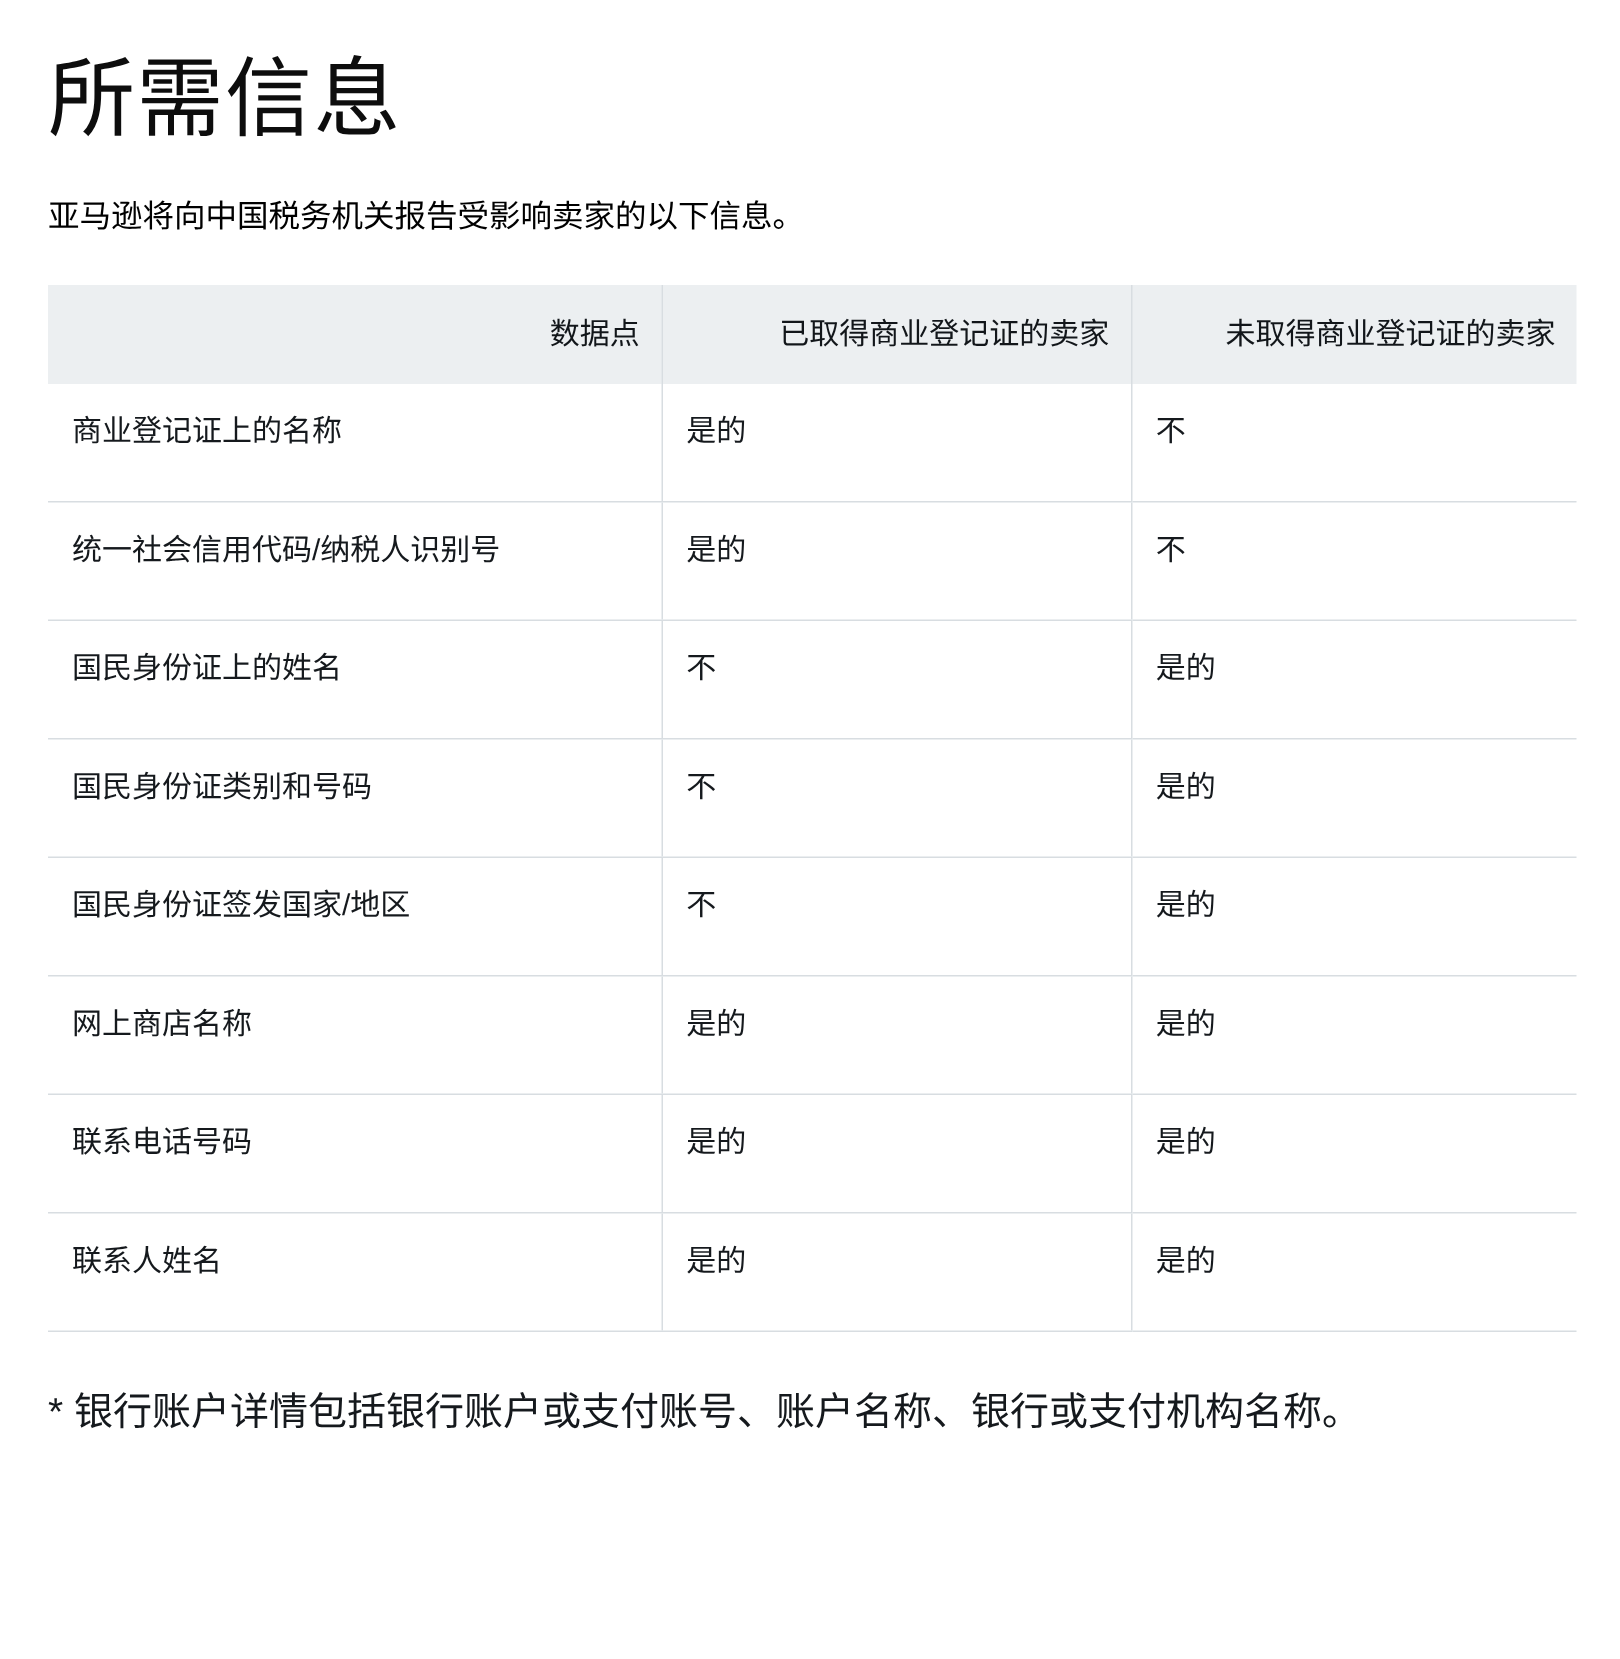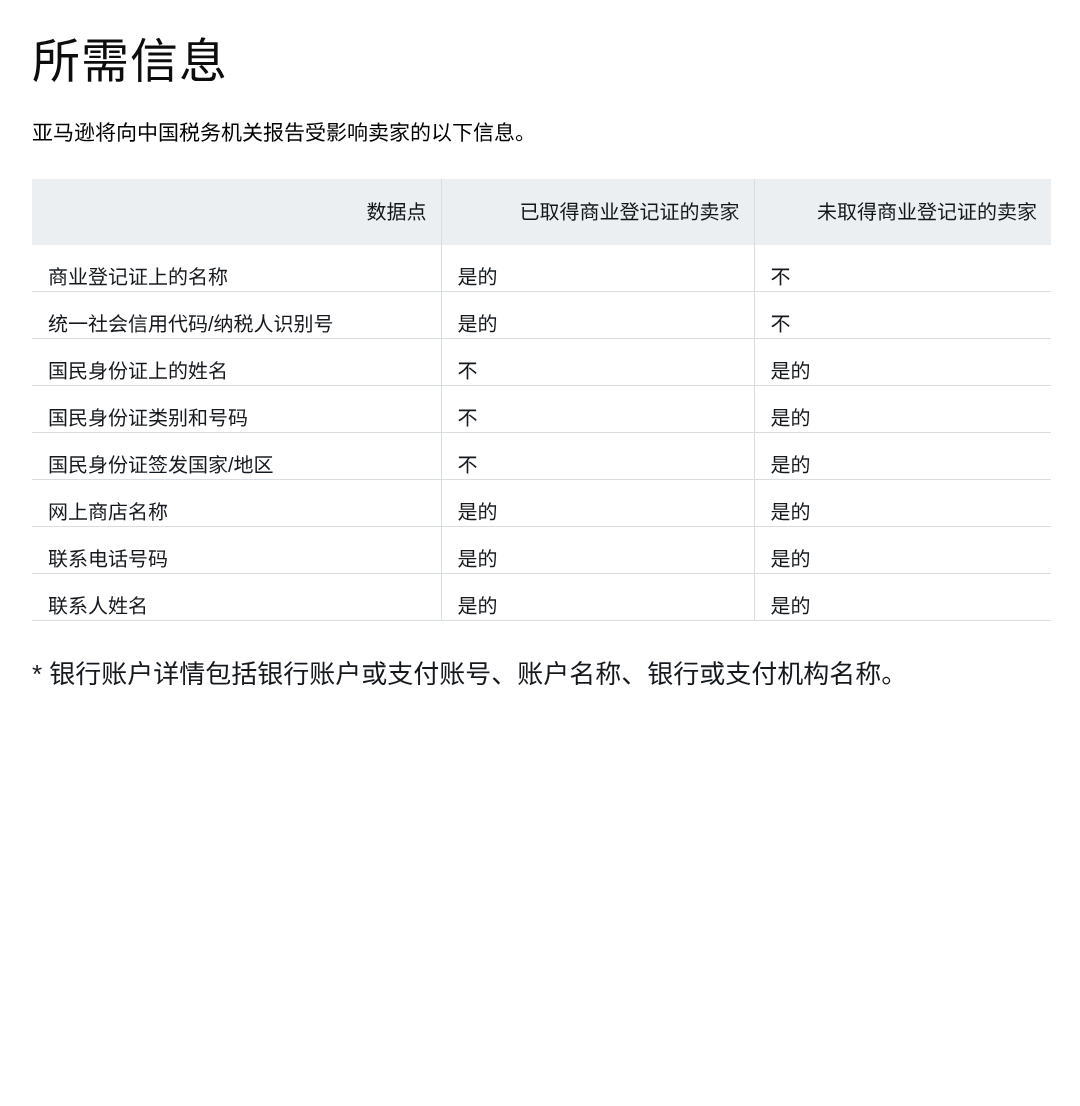--- a/index.html
+++ b/index.html
@@ -12,21 +12,21 @@
     min-height: 1106px;
     font-family: "Liberation Sans", "DejaVu Sans", sans-serif;
     color: #111111;
     -webkit-font-smoothing: antialiased;
   }
   .page {
     padding: 34px 30px 20px 30px;
     box-sizing: border-box;
   }
   .page-title {
-    font-size: 48px;
+    font-size: 58px;
     font-weight: 400;
     letter-spacing: 1px;
     color: #0d0d0d;
     margin: 0 0 28px 2px;
     line-height: 1.15;
   }
   .intro {
     font-size: 21px;
     color: #000000;
     margin: 0 0 30px 2px;
@@ -51,21 +51,21 @@
     border: none;
     vertical-align: middle;
     line-height: 1.3;
   }
   table.data-table thead th + th {
     border-left: 1px solid #d8dde1;
   }
   table.data-table tbody td {
     font-size: 20px;
     color: #15191d;
-    padding: 19px 14px 1px 16px;
+    padding: 19px 14px 33px 16px;
     border-bottom: 1px solid #d8dde1;
     vertical-align: middle;
     line-height: 1.3;
     background: #ffffff;
   }
   table.data-table tbody td + td {
     border-left: 1px solid #d8dde1;
   }
   table.data-table tbody tr:last-child td {
     border-bottom: 1px solid #d8dde1;

